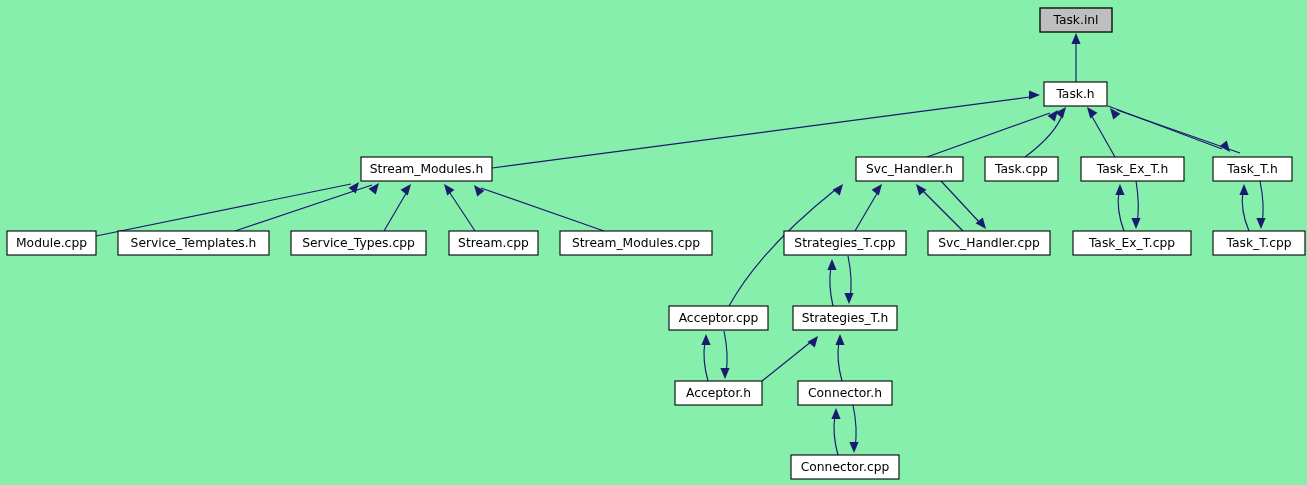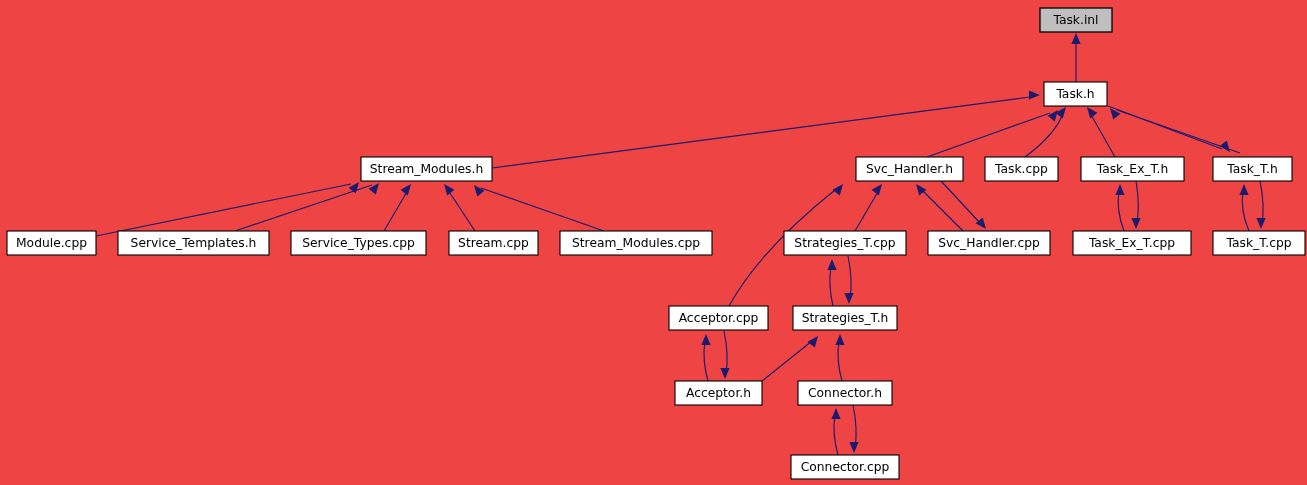--- a/index.html
+++ b/index.html
@@ -10,21 +10,21 @@
   body {
     font-family: "DejaVu Sans", sans-serif;
     width: 1307px;
     height: 485px;
     overflow: hidden;
   }
   #graph-root {
     position: relative;
     width: 1307px;
     height: 485px;
-    background: #ef4444;
+    background: #86efac;
   }
   svg#dep-graph {
     display: block;
     width: 1307px;
     height: 485px;
   }
   .node-box {
     fill: #ffffff;
     stroke: #000000;
     stroke-width: 1.1;

